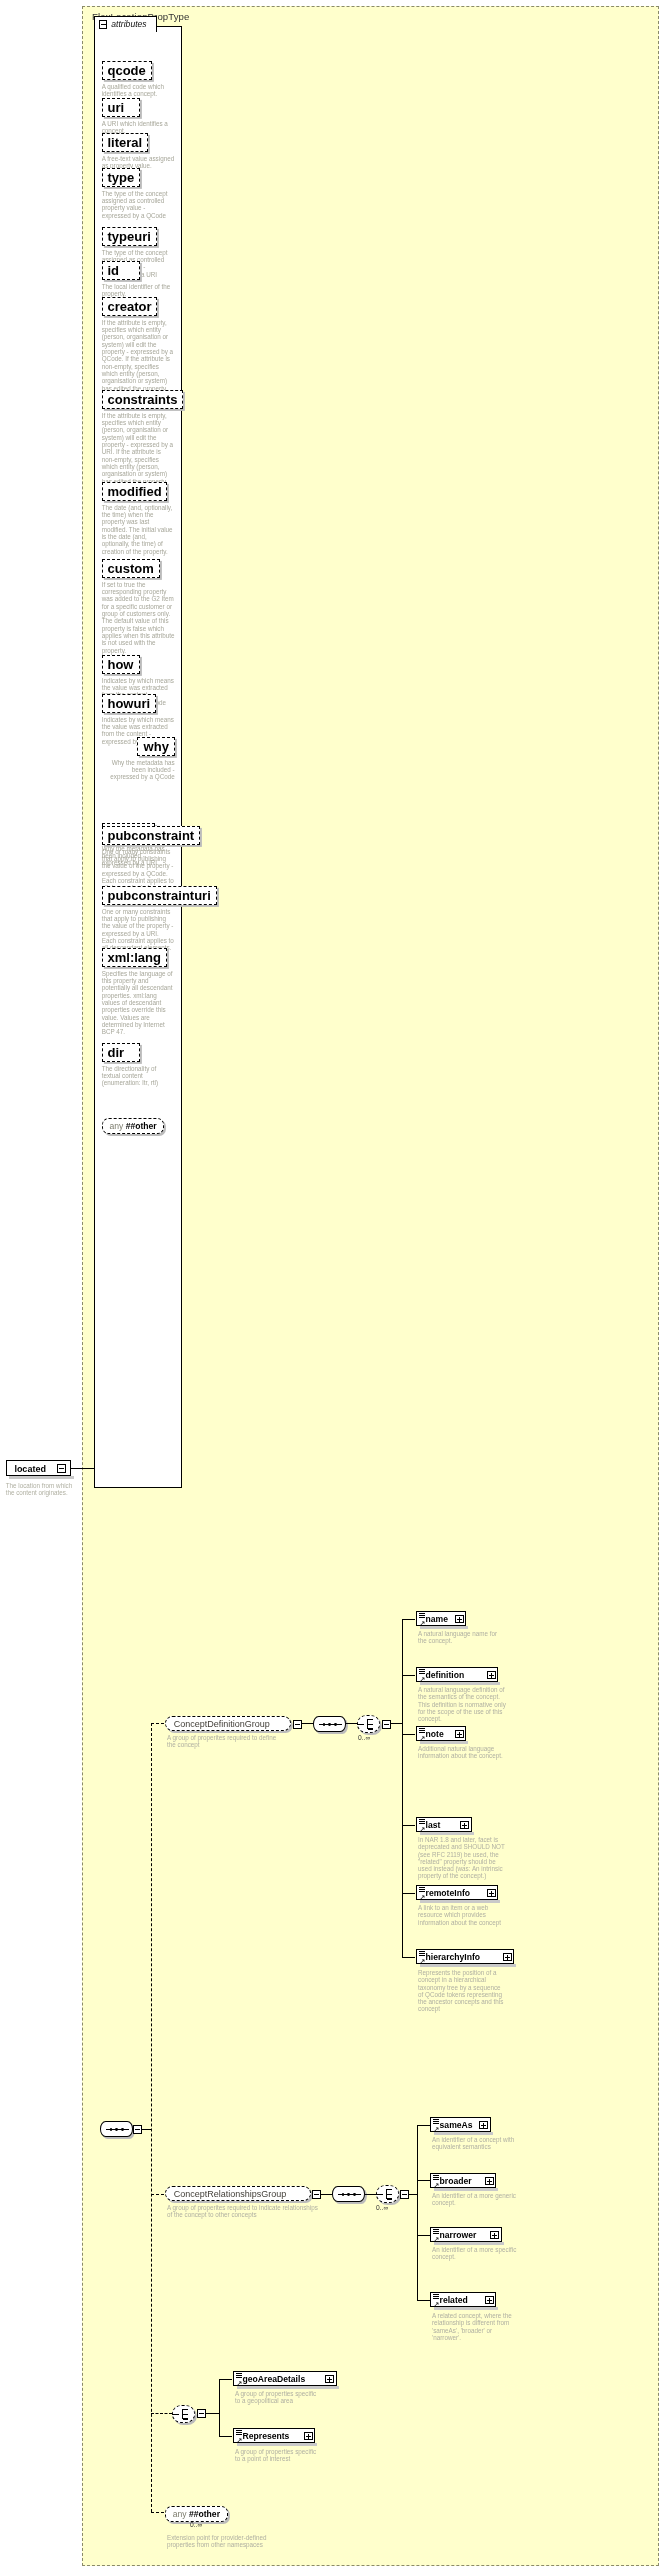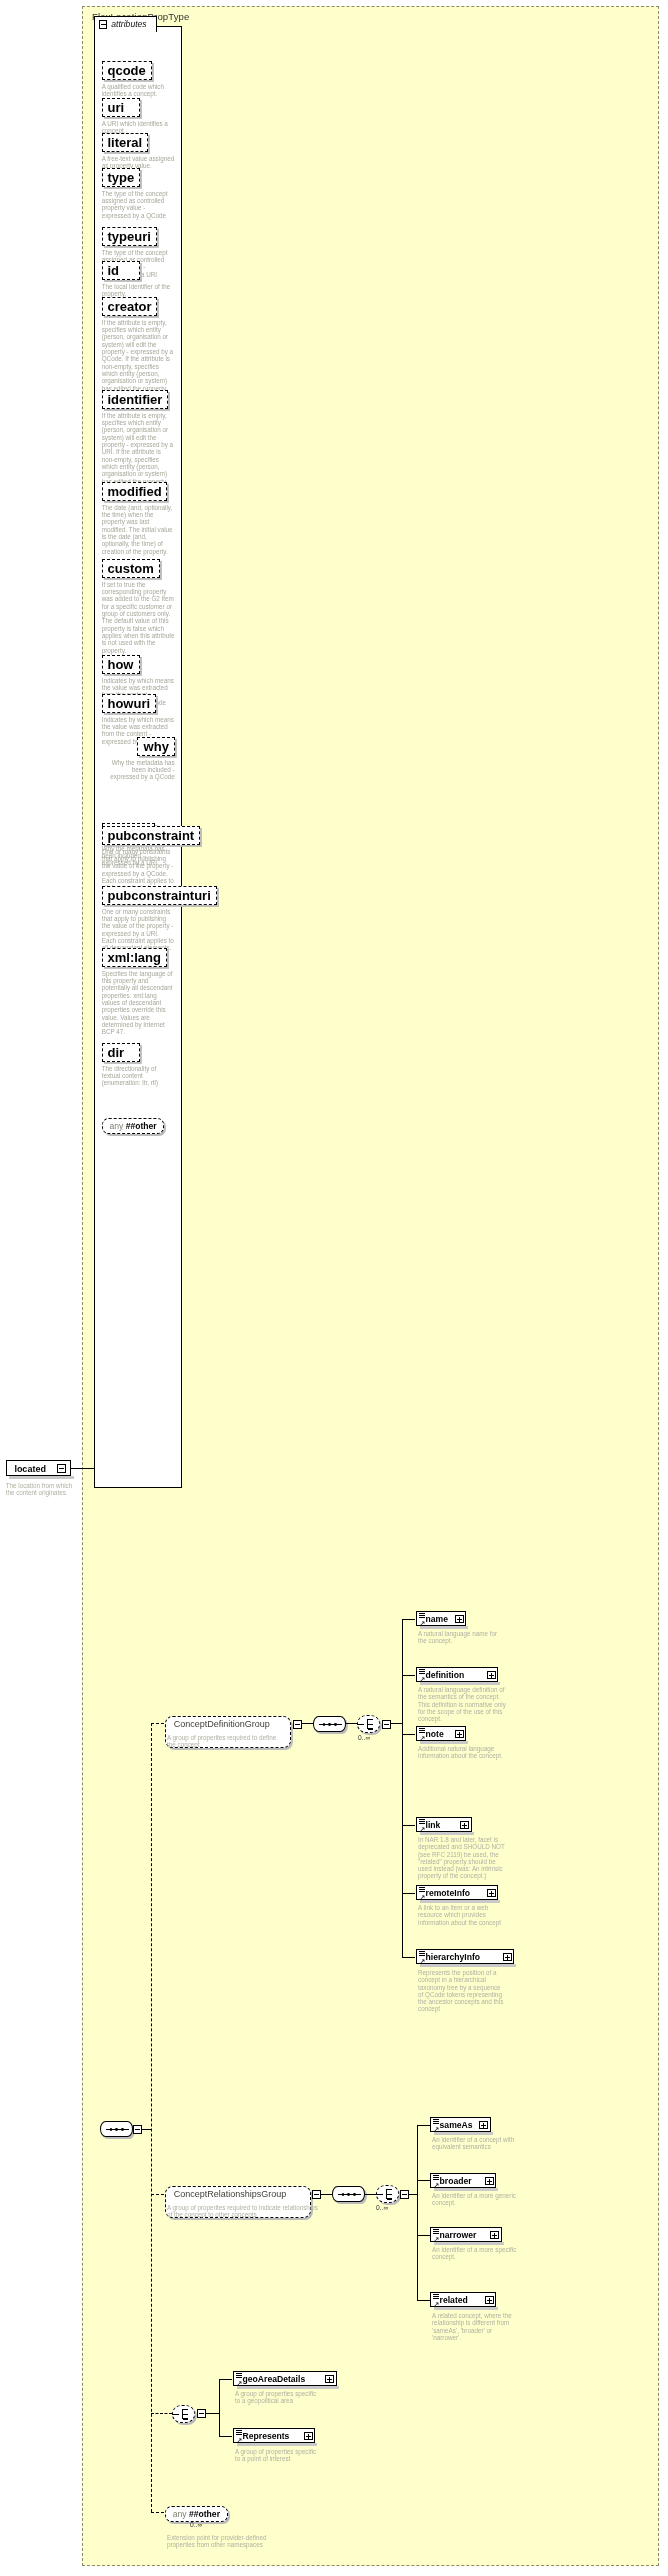--- a/index.html
+++ b/index.html
@@ -95,21 +95,21 @@
   .el .mk-tl i{display:block;height:1px;background:#000;margin-bottom:1px;}
   .el .mk-bl{position:absolute;left:1.9px;top:8.6px;width:5.7px;height:5.7px;
              color:#000;font-size:7.7px;line-height:5.7px;}
   .eldesc{
     position:absolute;font-size:6.3px;line-height:7.3px;color:#b0b0a2;
   }
 
   
   .grp{
     position:absolute;background:#fff;border:1px dashed #000;
-    border-radius:7.7px 7.7px 7.7px 7.7px;box-sizing:border-box;height:32px;
+    border-radius:7.7px 7.7px 7.7px 7.7px;box-sizing:border-box;height:15px;
     box-shadow:1.9px 1.9px 0 0 #bcbcbc;
   }
   .grp .lbl{
     position:absolute;left:7.7px;top:2.4px;font-size:9px;color:#44403a;white-space:nowrap;
   }
   .grpdesc{position:absolute;font-size:6.3px;line-height:7.3px;color:#b0b0a2;}
 
   
   .seq{
     position:absolute;width:33px;height:16.3px;background:#fff;
@@ -159,21 +159,21 @@
   <span class="lbl">attributes</span>
 </div>
 <div id="attr-list" style="position: absolute; left: 94px; top: 26px; width: 88px;">
     <div class="attr" style="top: 35px;"><div class="abox">qcode</div><div class="adesc">A qualified code which identifies a concept.</div></div>
     <div class="attr" style="top: 72px;"><div class="abox">uri</div><div class="adesc">A URI which identifies a concept.</div></div>
     <div class="attr" style="top: 107px;"><div class="abox">literal</div><div class="adesc">A free-text value assigned as property value.</div></div>
     <div class="attr" style="top: 142px;"><div class="abox">type</div><div class="adesc">The type of the concept assigned as controlled property value - expressed by a QCode</div></div>
     <div class="attr" style="top: 201px;"><div class="abox">typeuri</div><div class="adesc">The type of the concept assigned as controlled property value - expressed by a URI</div></div>
     <div class="attr" style="top: 235px;"><div class="abox">id</div><div class="adesc">The local identifier of the property.</div></div>
     <div class="attr" style="top: 271px;"><div class="abox">creator</div><div class="adesc">If the attribute is empty, specifies which entity (person, organisation or system) will edit the property - expressed by a QCode. If the attribute is non-empty, specifies which entity (person, organisation or system) has edited the property.</div></div>
-    <div class="attr" style="top: 364px;"><div class="abox">identifier</div><div class="adesc">If the attribute is empty, specifies which entity (person, organisation or system) will edit the property - expressed by a URI. If the attribute is non-empty, specifies which entity (person, organisation or system) has edited the property.</div></div>
+    <div class="attr" style="top: 364px;"><div class="abox">constraints</div><div class="adesc">If the attribute is empty, specifies which entity (person, organisation or system) will edit the property - expressed by a URI. If the attribute is non-empty, specifies which entity (person, organisation or system) has edited the property.</div></div>
     <div class="attr" style="top: 456px;"><div class="abox">modified</div><div class="adesc">The date (and, optionally, the time) when the property was last modified. The initial value is the date (and, optionally, the time) of creation of the property.</div></div>
     <div class="attr" style="top: 533px;"><div class="abox">custom</div><div class="adesc">If set to true the corresponding property was added to the G2 Item for a specific customer or group of customers only. The default value of this property is false which applies when this attribute is not used with the property.</div></div>
     <div class="attr" style="top: 629px;"><div class="abox">how</div><div class="adesc">Indicates by which means the value was extracted from the content - expressed by a QCode</div></div>
     <div class="attr" style="top: 668px;"><div class="abox">howuri</div><div class="adesc">Indicates by which means the value was extracted from the content - expressed by a URI</div></div>
     <div class="attr" style="top: 711px; text-align: right;"><div class="abox">why</div><div class="adesc">Why the metadata has been included - expressed by a QCode</div></div>
     <div class="attr" style="top: 797px;"><div class="abox">whyuri</div><div class="adesc">Why the metadata has been included - expressed by a URI</div></div>
     <div class="attr" style="top: 800px;"><div class="abox">pubconstraint</div><div class="adesc">One or many constraints that apply to publishing the value of the property - expressed by a QCode. Each constraint applies to all descendant elements.</div></div>
     <div class="attr" style="top: 860px;"><div class="abox">pubconstrainturi</div><div class="adesc">One or many constraints that apply to publishing the value of the property - expressed by a URI. Each constraint applies to all descendant elements.</div></div>
     <div class="attr" style="top: 922px;"><div class="abox">xml:lang</div><div class="adesc">Specifies the language of this property and potentially all descendant properties. xml:lang values of descendant properties override this value. Values are determined by Internet BCP 47.</div></div>
     <div class="attr" style="top: 1017px;"><div class="abox">dir</div><div class="adesc">The directionality of textual content (enumeration: ltr, rtl)</div></div>
@@ -278,21 +278,21 @@
     <div class="eldesc" style="left: 418px; top: 1745px; width: 88px;">Additional natural language information about the concept.</div>
     <div class="h" style="position: absolute; left: 402px; top: 1825px; width: 13.4px;"></div>
     <div class="el" style="left: 416px; top: 1817px; width: 56px;">
       <span class="shadow"></span>
       <span class="mk-tl">
         <i></i>
         <i></i>
         <i></i>
       </span>
       <span class="mk-bl">↗</span>
-      <span class="lbl">link</span>
+      <span class="lbl">last</span>
       <span class="plus" style="left: 43px;"></span>
     </div>
     <div class="eldesc" style="left: 418px; top: 1836px; width: 88px;">In NAR 1.8 and later, facet is deprecated and SHOULD NOT (see RFC 2119) be used, the "related" property should be used instead (was: An intrinsic property of the concept.)</div>
     <div class="h" style="position: absolute; left: 402px; top: 1893px; width: 13.4px;"></div>
     <div class="el" style="left: 416px; top: 1885px; width: 82px;">
       <span class="shadow"></span>
       <span class="mk-tl">
         <i></i>
         <i></i>
         <i></i>

